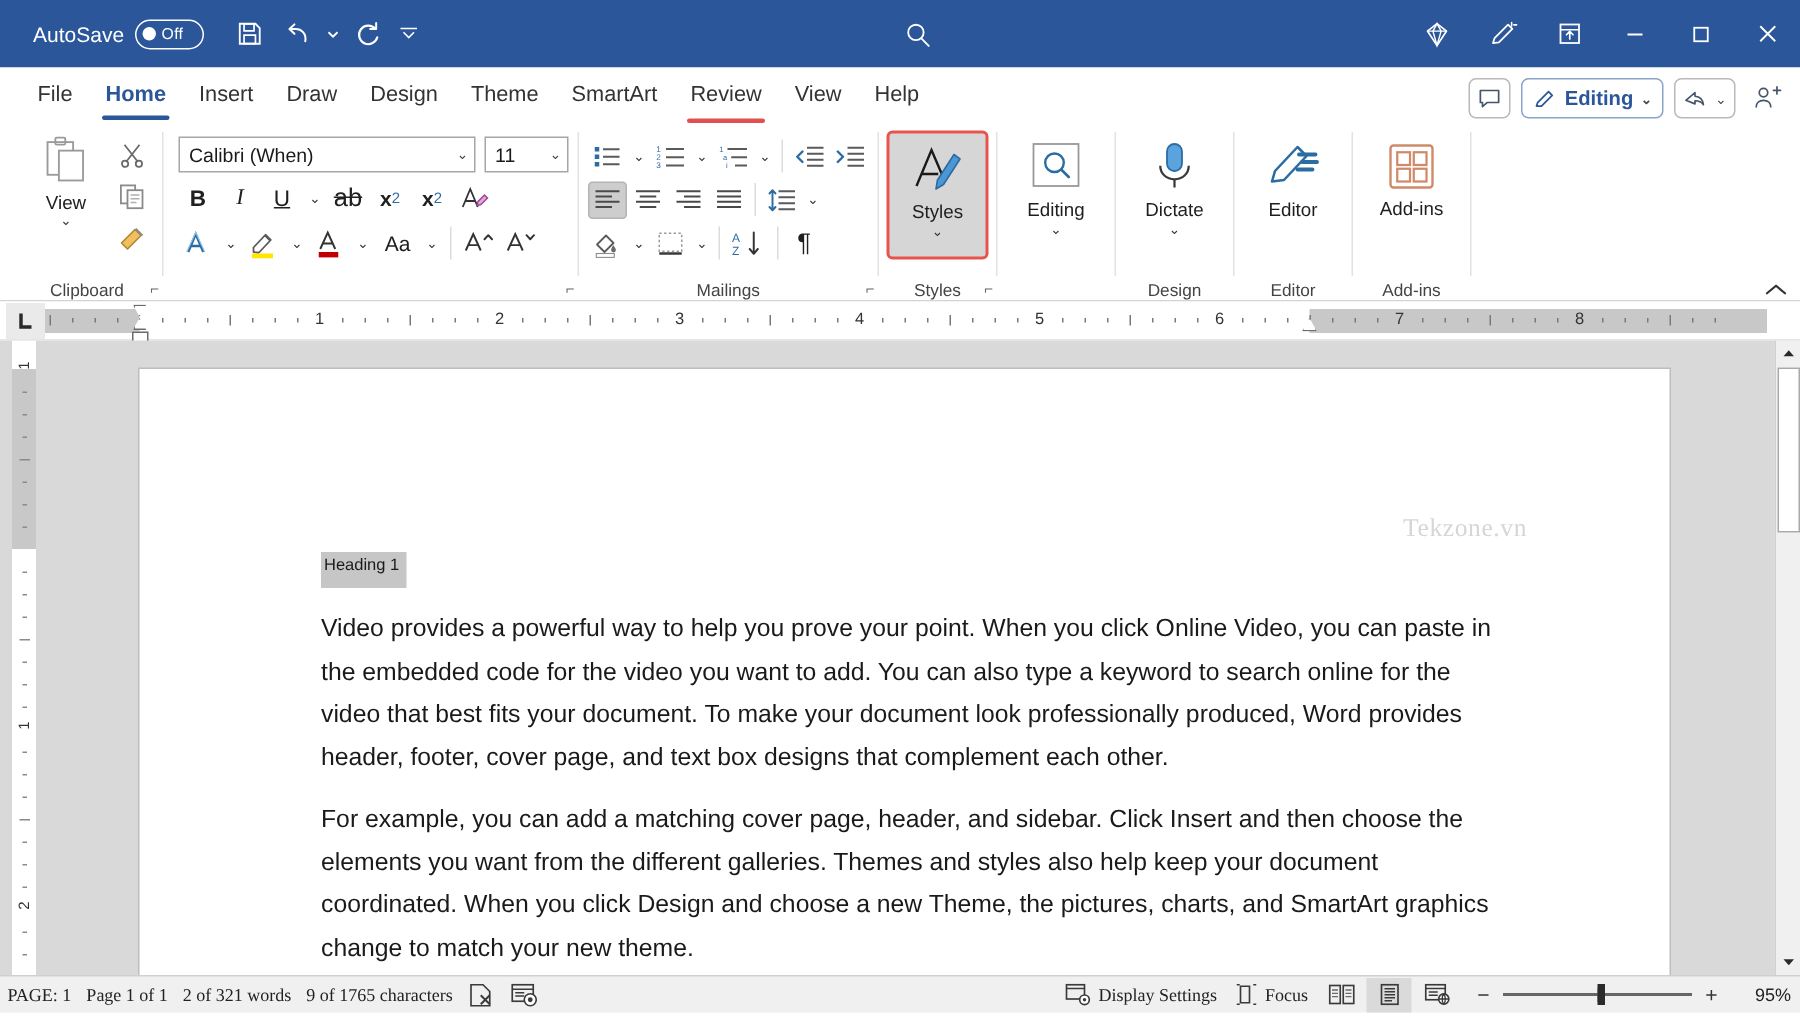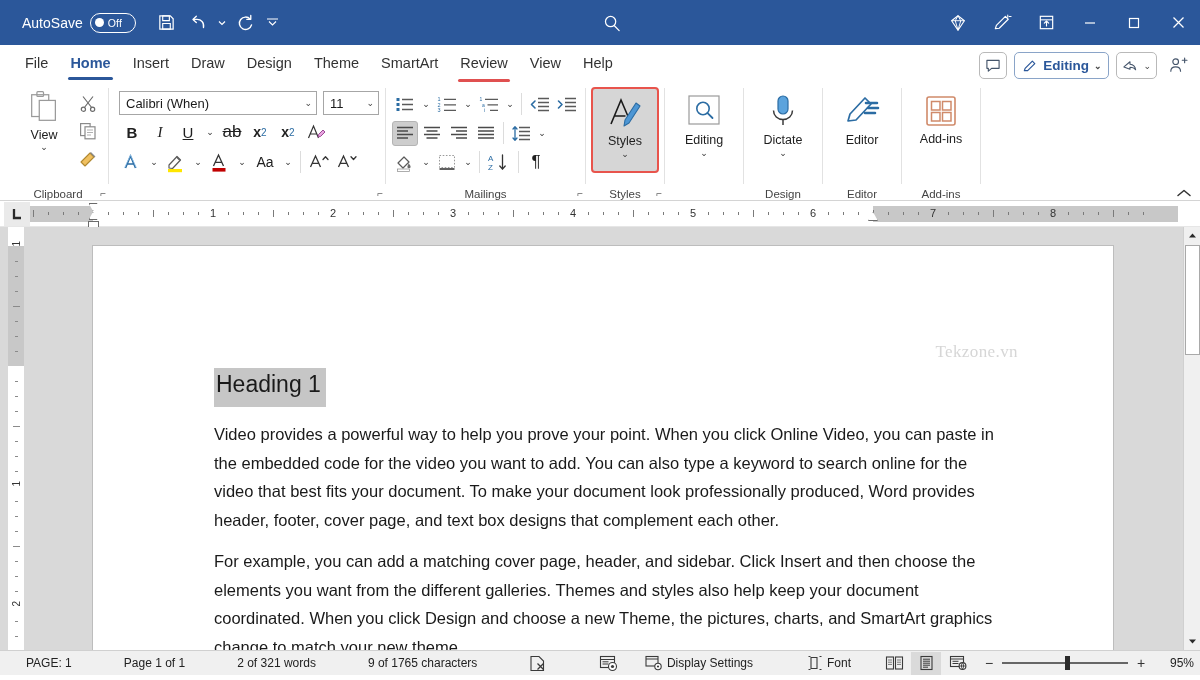--- a/index.html
+++ b/index.html
@@ -154,21 +154,21 @@
   .vr-tick.mid{ left:5px; width:7px;}
   .vr-num{ position:absolute; left:3px; font-size:10px; color:#333;
            writing-mode:vertical-rl; transform:rotate(180deg);}
   .page{
     position:absolute; left:93px; top:19px; width:1020px; height:440px;
     background:#fff; box-shadow:0 0 0 1px #bdbdbd;
   }
   .doc-content{ position:absolute; left:121px; top:122px; right:100px; }
   .h1sel{
     display:inline-block; background:#c6c6c6; padding:3px 5px 9px 2px;
-    font-size:23px; color:#1a1a1a;
+    font-size:11px; color:#1a1a1a;
   }
   .para{
     font-size:16.5px; line-height:28.5px; color:#1a1a1a; margin-top:13px;
     max-width:780px;
   }
   .watermark{
     position:absolute; right:-5px; top:-26px; font-family:"Liberation Serif", serif;
     font-size:17px; color:#d6d6d6; letter-spacing:.4px;
   }
   .vscroll{
@@ -180,21 +180,21 @@
   .vs-arrow.bottom{ position:absolute; bottom:0; }
   .vs-thumb{ position:absolute; top:18px; left:1px; width:15px; height:110px;
              background:#fff; border:1px solid #a9a9a9;}
 
   
   .statusbar{
     height:25px; background:#f0f0f0; border-top:1px solid #d0d0d0;
     display:flex; align-items:center; font-size:12px; color:#222;
     position:relative;
   }
-  .sb-item{ padding:0 26px; height:25px; display:flex; align-items:center; gap:4px;}
+  .sb-item{ padding:0 5px; height:25px; display:flex; align-items:center; gap:4px;font-family:Liberation Serif, serif;}
   .sb-right{ position:absolute; right:6px; display:flex; align-items:center; gap:2px;}
   .view-btn{ width:30px; height:23px; display:flex; align-items:center; justify-content:center;}
   .view-btn.on{ background:#dadada;}
   .zoom-wrap{ display:flex; align-items:center; gap:7px; margin-left:8px;}
   .zoom-track{ position:relative; width:126px; height:14px; display:flex; align-items:center;}
   .zoom-line{ position:absolute; left:0; right:0; height:1.6px; background:#666;}
   .zoom-mid{ position:absolute; left:50%; width:1.6px; height:9px; background:#666;}
   .zoom-thumb{ position:absolute; left:63px; width:5px; height:14px; background:#2b2b2b;}
   .zoom-pct{ width:40px; text-align:right; font-size:12px;}
   .sign{ font-size:14px; color:#333; width:12px; text-align:center;}
@@ -844,21 +844,21 @@
       </span>
       <span>Display Settings</span>
     </div>
     <div class="sb-item">
       <span>
         <svg width="16" height="16" viewBox="0 0 16 16">
             <path d="M4 2.5h6v11H4z" fill="none" stroke="#3a3a3a" stroke-width="1.1"></path>
             <path d="M1.5 1.5h2M1.5 14.5h2M12.5 1.5h2M12.5 14.5h2" stroke="#3a3a3a" stroke-width="1.1"></path>
           </svg>
       </span>
-      <span>Font</span>
+      <span>Focus</span>
     </div>
     <div class="view-btn">
       <svg width="19" height="16" viewBox="0 0 19 16">
           <rect x="1.5" y="2" width="7" height="12" fill="none" stroke="#3a3a3a" stroke-width="1.1"></rect>
           <rect x="10.5" y="2" width="7" height="12" fill="none" stroke="#3a3a3a" stroke-width="1.1"></rect>
           <path d="M3 5h4M3 7.2h4M3 9.4h4M12 5h4M12 7.2h4M12 9.4h4" stroke="#6a6a6a" stroke-width=".9"></path>
         </svg>
     </div>
     <div class="view-btn on">
       <svg width="17" height="16" viewBox="0 0 17 16">

